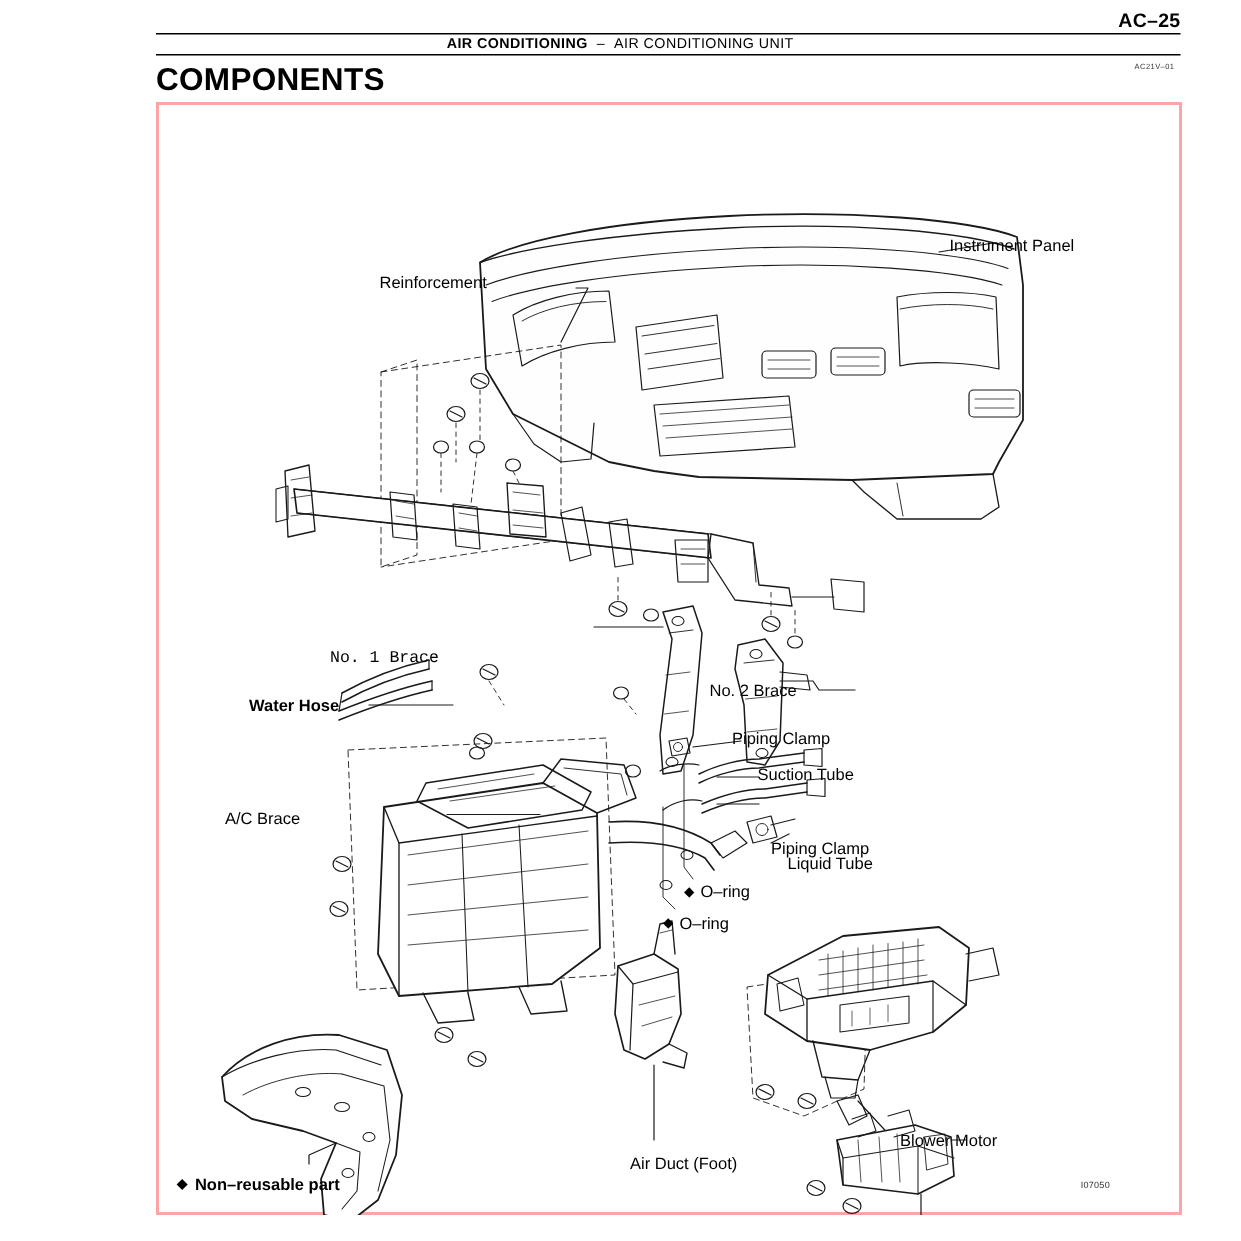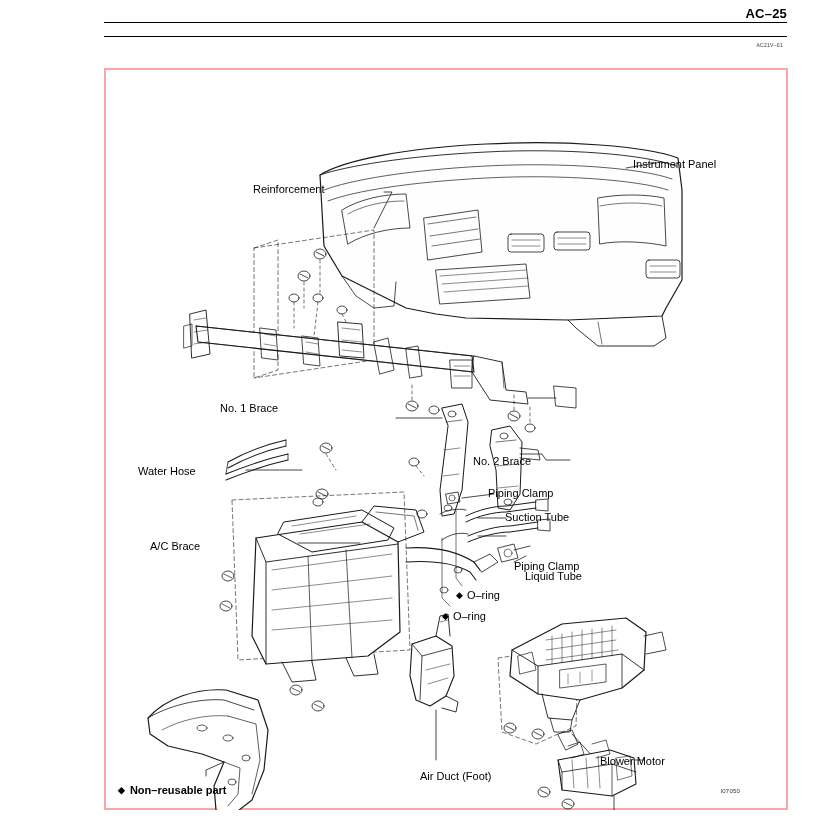--- a/index.html
+++ b/index.html
@@ -137,23 +137,27 @@
   }
 </style>
 </head>
 <body>
 
 <div class="page">
 
   <div class="page-code">AC–25</div>
   <div class="header-rule"></div>
 
+  <div class="header-center">
+    <span>AIR CONDITIONING</span><span class="sep">–</span><span class="sub">AIR CONDITIONING UNIT</span>
+  </div>
 
   <div class="header-rule2"></div>
 
+  <div class="section-title">COMPONENTS</div>
   <div class="fig-code">AC21V–01</div>
 
   <div class="frame">
 
     <svg class="illus" viewBox="0 0 682 740" xmlns="http://www.w3.org/2000/svg">
       <g fill="none" stroke="#1a1a1a" stroke-width="1" stroke-linejoin="round" stroke-linecap="round">
 
         <g>
           <path d="M214 105 C 238 90, 300 78, 380 74 C 460 70, 540 76, 572 88 L 576 120 L 576 210 L 560 238 L 556 246 L 462 250 L 360 248 L 330 244 L 300 238 L 236 206 L 218 176 Z" fill="#fefefe" stroke="#1a1a1a" stroke-width="1.2"></path>
           <path d="M214 105 C 240 96, 300 86, 380 82 C 458 78, 538 84, 570 96" stroke-width="0.9"></path>
@@ -439,23 +443,23 @@
               <path d="M458 732 L 466 736"></path>
           </g>
         </g>
         <path d="M508 726 L 508 750 L 492 750" stroke-width="0.8"></path>
 
       </g>
     </svg>
 
     <div class="label" style="left:527px; top:88px;">Instrument Panel</div>
     <div class="label" style="left:147px; top:113px;">Reinforcement</div>
-    <div class="label" style="left:114px; top:332px;">No. 1 Brace</div>
+    <div class="label" style="left:114px; top:363px;font-family:Liberation Mono, monospace;">No. 1 Brace</div>
     <div class="label" style="left:367px; top:385px;">No. 2 Brace</div>
-    <div class="label" style="left:32px; top:395px;">Water Hose</div>
+    <div class="label" style="left:60px; top:395px;font-weight:bold;">Water Hose</div>
     <div class="label" style="left:382px; top:417px;">Piping Clamp</div>
     <div class="label" style="left:399px; top:441px;">Suction Tube</div>
     <div class="label" style="left:419px; top:459px;margin-top:41px;">Liquid Tube</div>
     <div class="label" style="left:44px; top:470px;">A/C Brace</div>
     <div class="label" style="left:408px; top:490px;">Piping Clamp</div>
     <div class="label diamond" style="left:350px; top:519px;">O–ring</div>
     <div class="label diamond" style="left:336px; top:540px;">O–ring</div>
     <div class="label" style="left:494px; top:685px;">Blower Motor</div>
     <div class="label" style="left:283px; top:700px;margin-left:31px;">Air Duct (Foot)</div>
 

